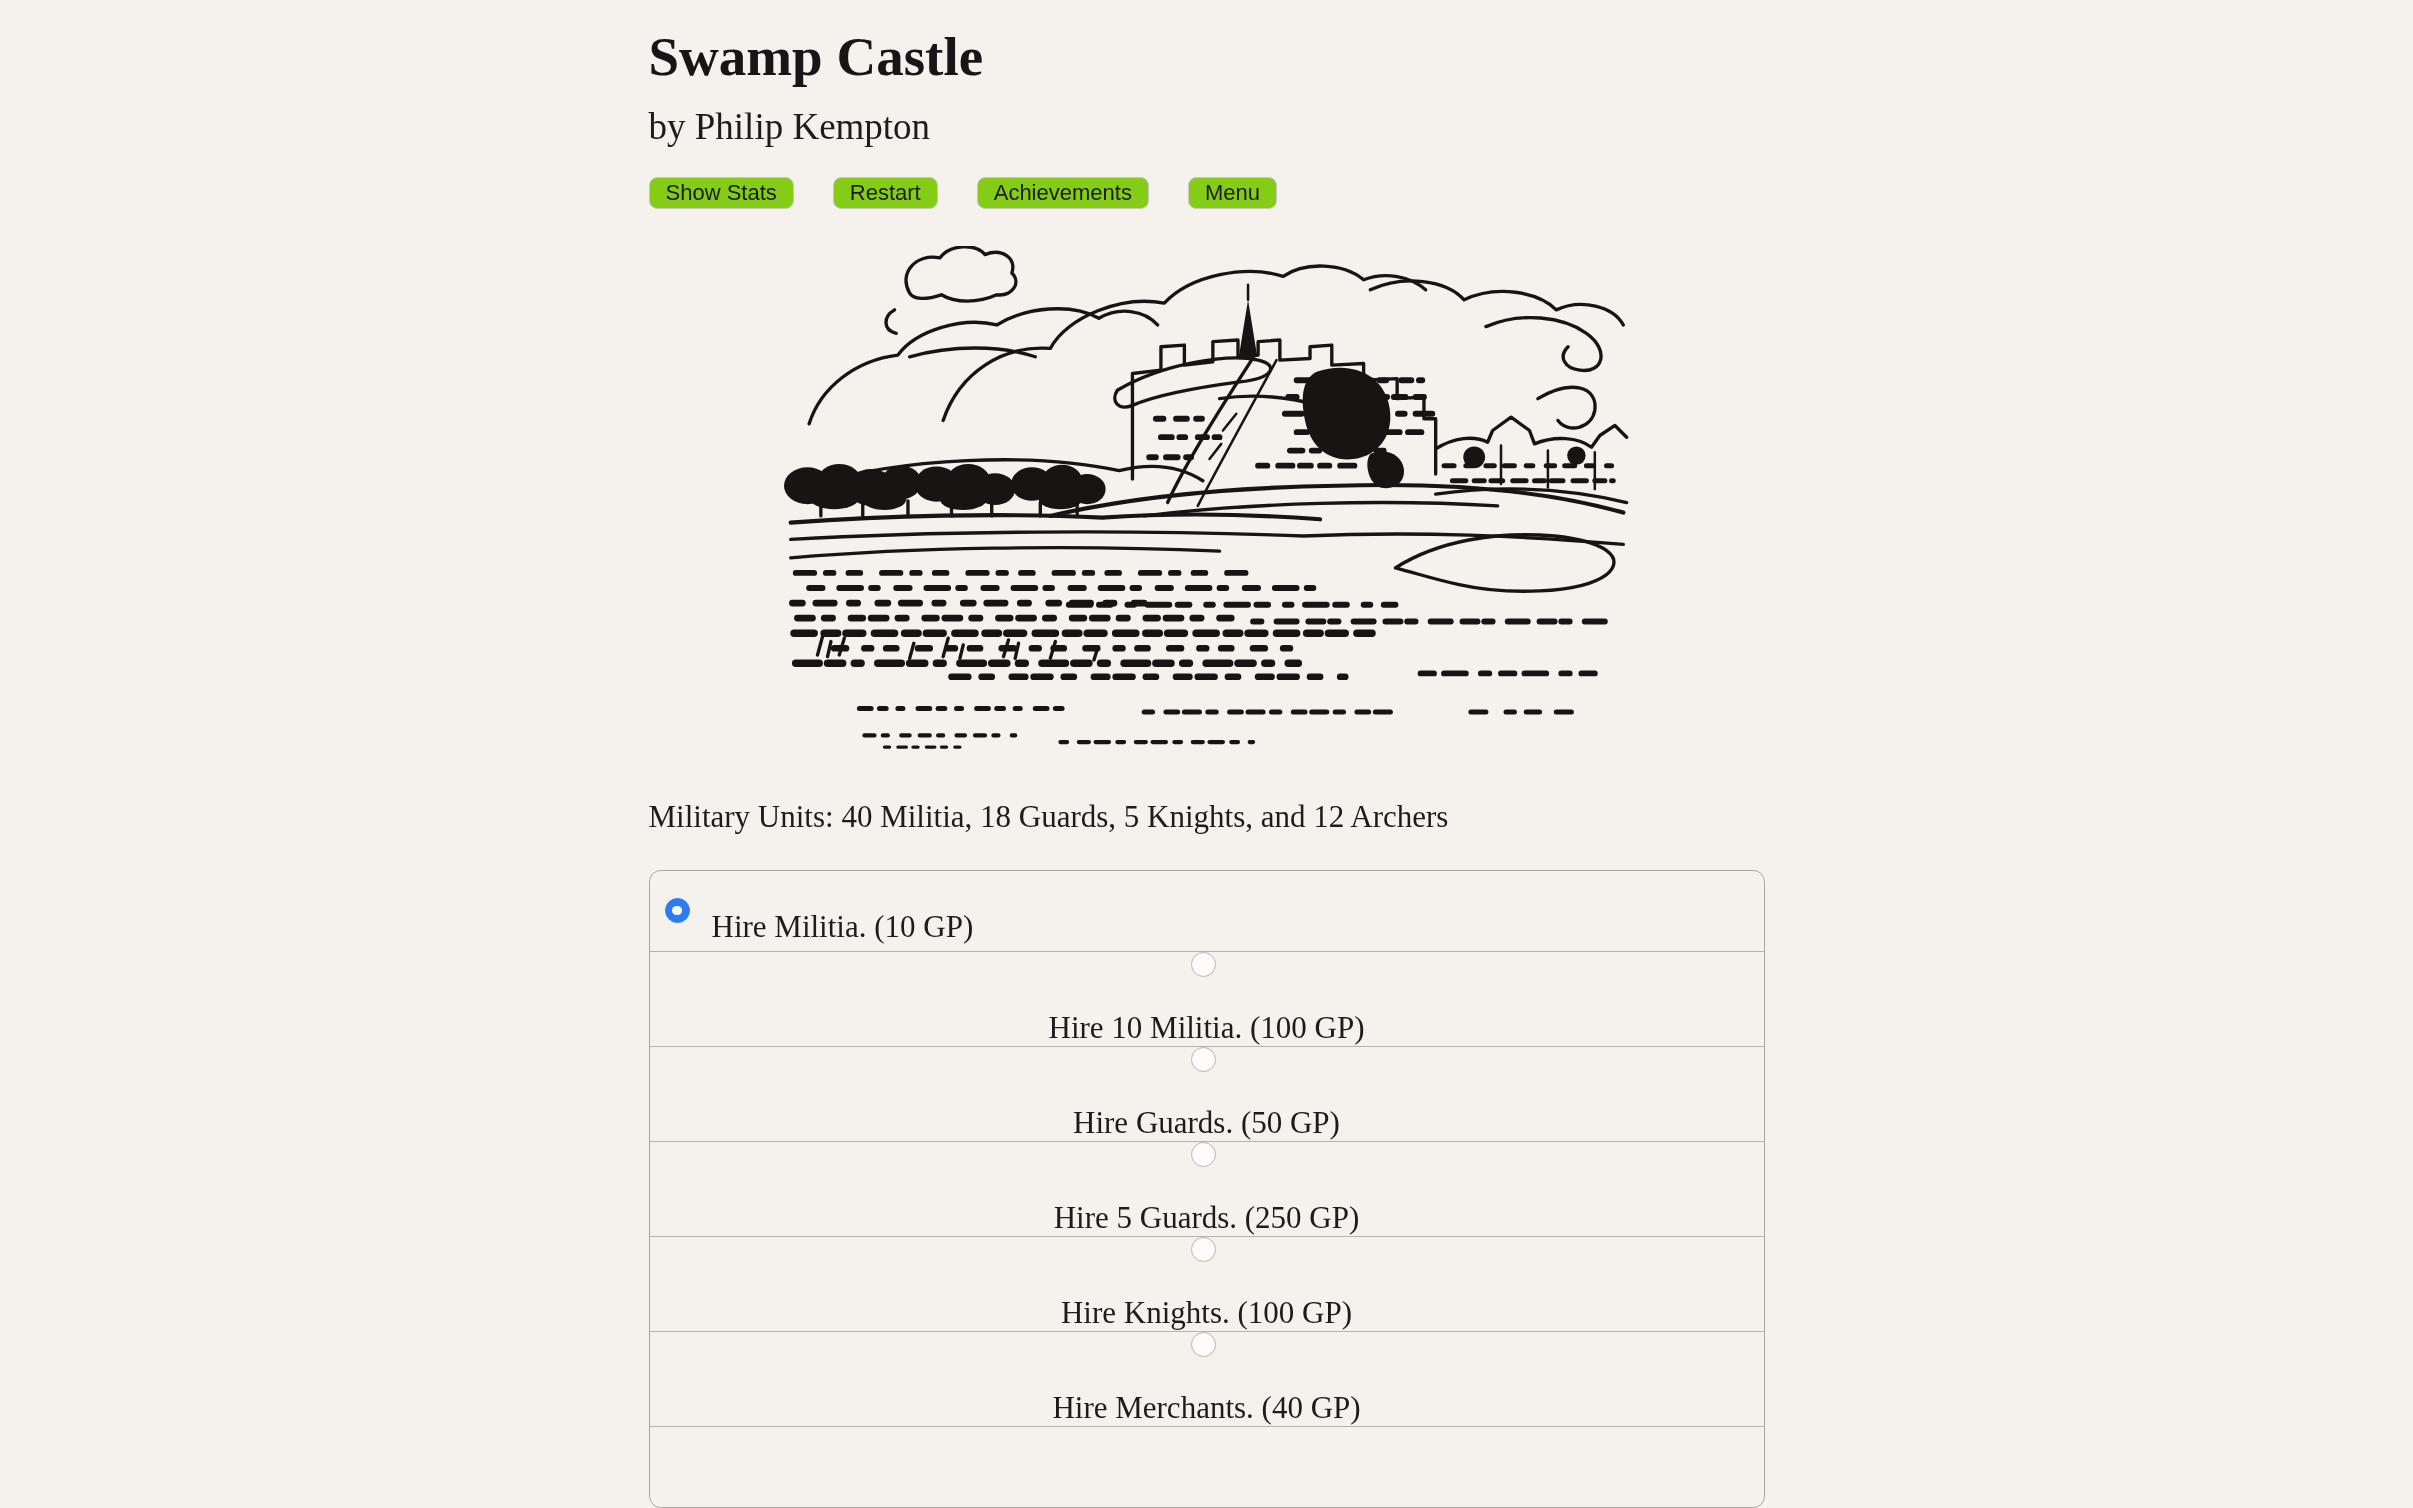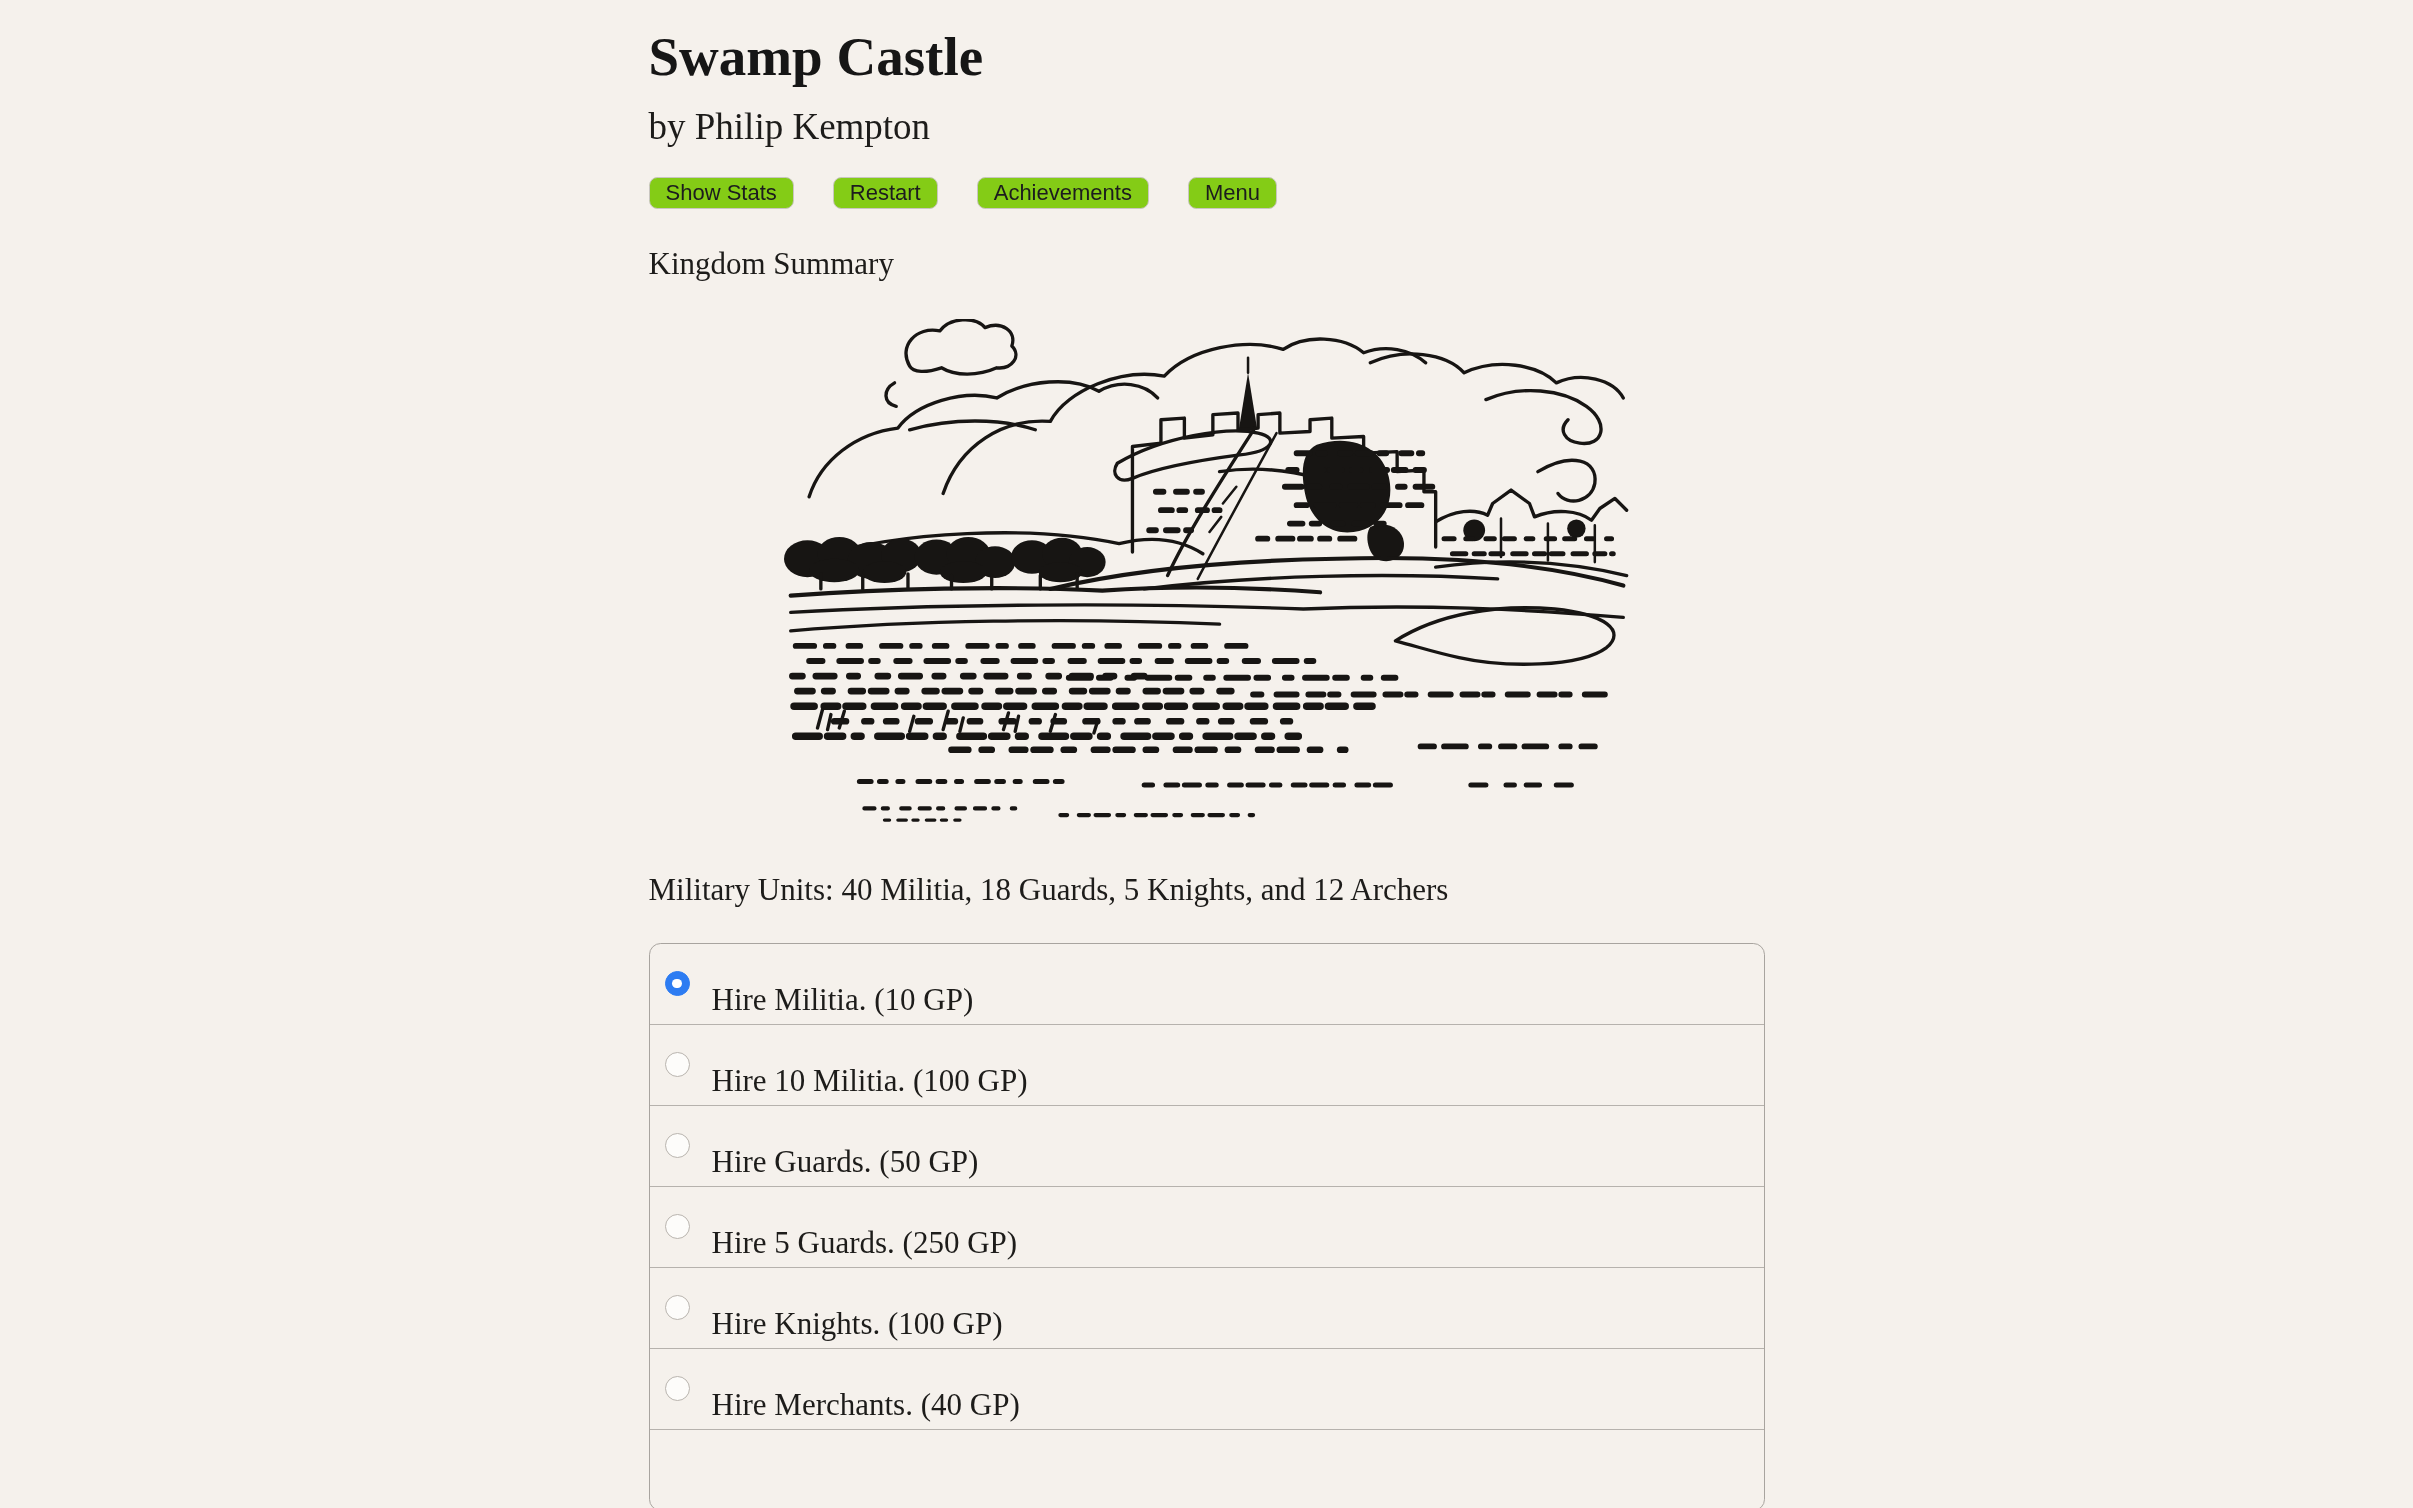--- a/index.html
+++ b/index.html
@@ -38,21 +38,21 @@
   p.units{
     font-size:31px;margin:0 0 35px 0;
   }
   .choices{
     border:1.7px solid #a8a49f;border-radius:11.7px;overflow:hidden;
     background:#f5f1ec;
   }
   .choice-row{
     display:flex;align-items:center;min-height:80px;cursor:pointer;
   }
-  .choice-row + .choice-row{border-top:1.7px solid #b6b2ad;}
+  .choice-row + .choice-row{border-top:1.7px solid #b6b2ad;flex-direction:column;}
   .radio{
     width:25px;height:25px;border-radius:50%;
     background:#fdfcfa;border:1.7px solid #b9b4ae;
     box-sizing:border-box;flex:none;
     margin-left:15px;margin-right:22px;position:relative;
   }
   .radio.selected{background:#2d7cf2;border-color:#2d7cf2;}
   .radio.selected::after{
     content:"";position:absolute;left:50%;top:50%;
     width:9.2px;height:9.2px;margin:-4.6px 0 0 -4.6px;
@@ -70,21 +70,20 @@
   <h1 class="title">Swamp Castle</h1>
   <p class="byline">by Philip Kempton</p>
 
   <div class="toolbar">
     <button class="btn">Show Stats</button>
     <button class="btn">Restart</button>
     <button class="btn">Achievements</button>
     <button class="btn">Menu</button>
   </div>
 
-  <p class="kingdom-heading">Kingdom Summary</p>
 
   <svg class="illustration" width="846" height="503" viewBox="0 0 1010 600">
 
     <g>
       <path class="ink" stroke-width="4" d="M150,56 C136,32 158,8 186,14 C198,-2 228,-4 240,10 C260,2 278,14 272,32 C284,44 272,60 254,58 C232,68 204,68 188,58 C170,64 154,64 150,56"></path>
       <path class="ink" stroke-width="4" d="M132,76 C118,84 118,100 134,104"></path>
       <path class="ink" stroke-width="4" d="M190,208 C210,150 262,118 318,122 C338,84 404,58 454,68 C486,34 552,22 596,36 C622,18 668,20 692,40 C718,30 748,36 766,52"></path>
       <path class="ink" stroke-width="4" d="M700,52 C740,34 790,40 812,64 C850,46 900,54 922,76 C952,62 990,72 1002,94"></path>
       <path class="ink" stroke-width="4" d="M838,96 C880,78 930,84 958,104 C986,124 978,152 950,148 C932,146 924,132 936,120"></path>
       <path class="ink" stroke-width="4" d="M900,182 C940,158 972,168 968,196 C964,218 936,224 924,208"></path>

